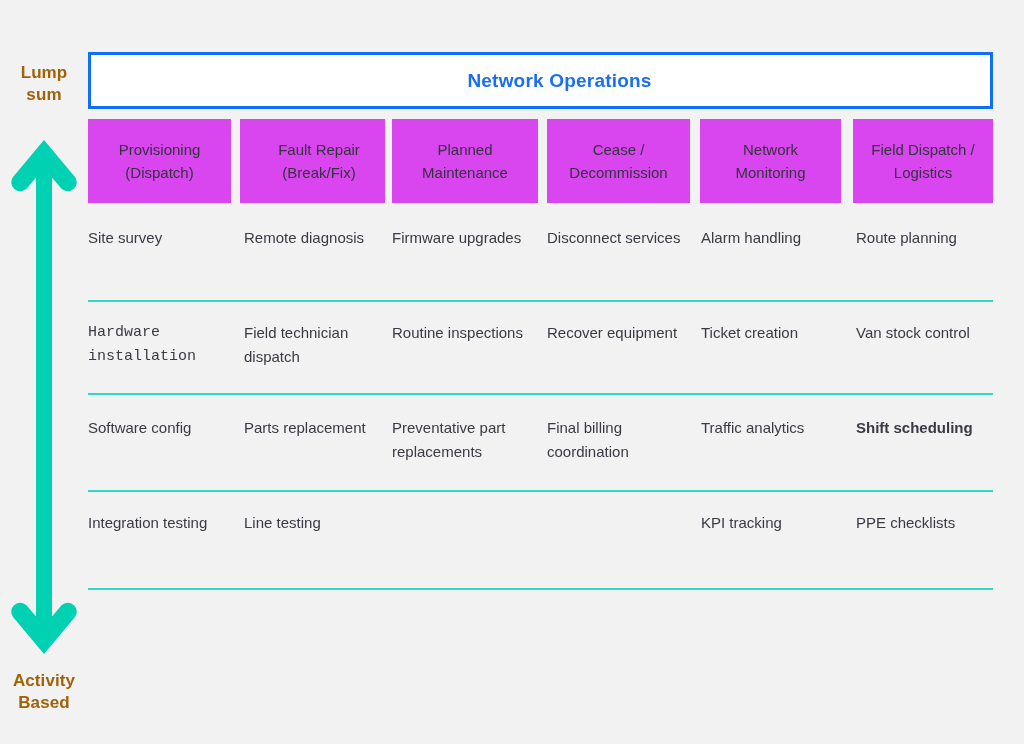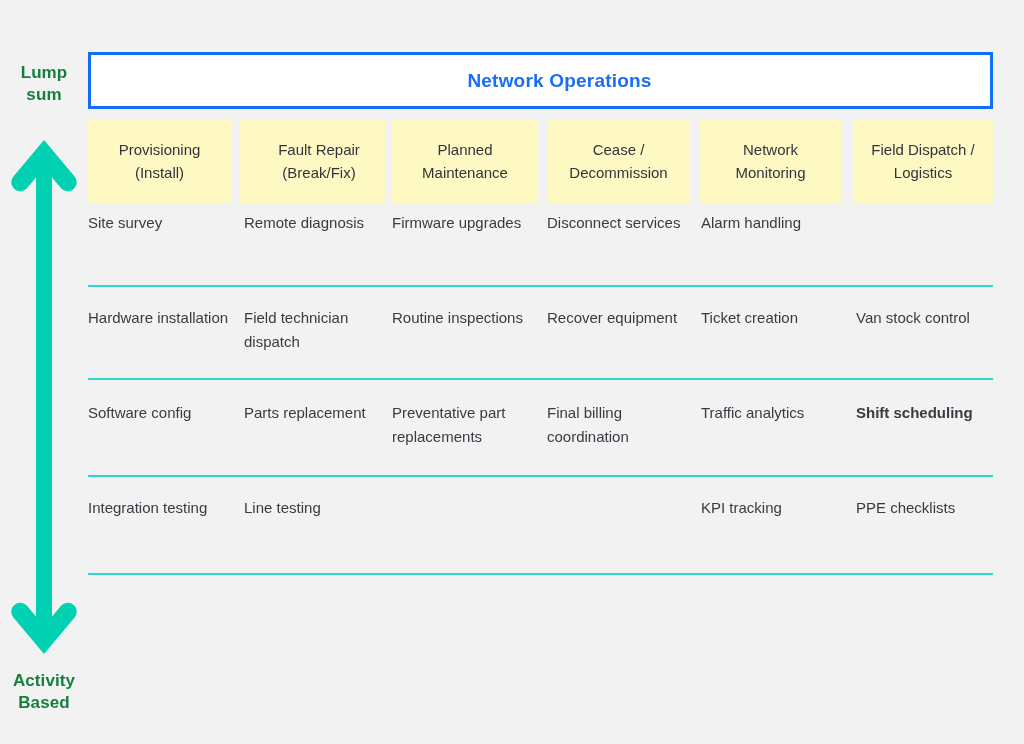--- a/index.html
+++ b/index.html
@@ -28,21 +28,21 @@
     height: 744px;
   }
   .axis-label {
     position: absolute;
     left: 0;
     width: 88px;
     text-align: center;
     font-weight: bold;
     font-size: 17px;
     line-height: 1.32;
-    color: #15803d;
+    color: #a16207;
     letter-spacing: 0.1px;
   }
   #axis-label-top  { top: 62px; }
   #axis-label-bot  { top: 670px; }
   #axis-arrow {
     position: absolute;
     left: 9px;
     top: 136px;
     width: 70px;
     height: 522px;
@@ -75,39 +75,39 @@
     position: absolute;
     left: 88px;
     top: 119px;
     width: 905px;
     height: 84px;
   }
   .category-box {
     position: absolute;
     top: 0;
     height: 84px;
-    background: #fef9c3;
+    background: #d946ef;
     display: flex;
     align-items: center;
     justify-content: center;
     text-align: center;
     box-sizing: border-box;
     padding: 0 6px;
   }
   .category-box span {
     font-size: 15px;
     line-height: 1.55;
     color: #33333d;
   }
 
   
   #grid {
     position: absolute;
     left: 88px;
-    top: 189px;
+    top: 204px;
     width: 905px;
     height: 460px;
   }
   .grid-row {
     position: absolute;
     left: 0;
     width: 905px;
   }
   .divider {
     position: absolute;
@@ -149,21 +149,21 @@
   </div>
 
   <div id="header-box">
     <span id="header-title">Network Operations</span>
   </div>
 
   <div id="category-row">
 
     <div class="category-box" style="left:0px; width:143px;">
       <span>
-        <span>Provisioning</span><br><span>(Install)</span>
+        <span>Provisioning</span><br><span>(Dispatch)</span>
       </span>
     </div>
 
     <div class="category-box" style="left:152px; width:145px;padding-left:19px;">
       <span>
         <span>Fault Repair</span><br><span>(Break/Fix)</span>
       </span>
     </div>
 
     <div class="category-box" style="left:304px; width:146px;">
@@ -192,25 +192,26 @@
   </div>
 
   <div id="grid">
 
     <div class="grid-row" style="top:22px; height:74px;">
       <div class="cell" style="left:0px;   width:150px;">Site survey</div>
       <div class="cell" style="left:156px; width:150px;">Remote diagnosis</div>
       <div class="cell" style="left:304px; width:150px;">Firmware upgrades</div>
       <div class="cell" style="left:459px; width:145px;">Disconnect services</div>
       <div class="cell" style="left:613px; width:145px;">Alarm handling</div>
+      <div class="cell" style="left:768px; width:145px;">Route planning</div>
     </div>
     <div class="divider" style="top:96px;"></div>
 
     <div class="grid-row" style="top:117px; height:72px;">
-      <div class="cell" style="left:0px;   width:150px;">Hardware installation</div>
+      <div class="cell" style="left:0px;   width:150px;font-family:Liberation Mono, monospace;">Hardware installation</div>
       <div class="cell" style="left:156px; width:150px;">Field technician dispatch</div>
       <div class="cell" style="left:304px; width:150px;">Routine inspections</div>
       <div class="cell" style="left:459px; width:145px;">Recover equipment</div>
       <div class="cell" style="left:613px; width:145px;">Ticket creation</div>
       <div class="cell" style="left:768px; width:150px;">Van stock control</div>
     </div>
     <div class="divider" style="top:189px;"></div>
 
     <div class="grid-row" style="top:212px; height:74px;">
       <div class="cell" style="left:0px;   width:152px;">Software config</div>

